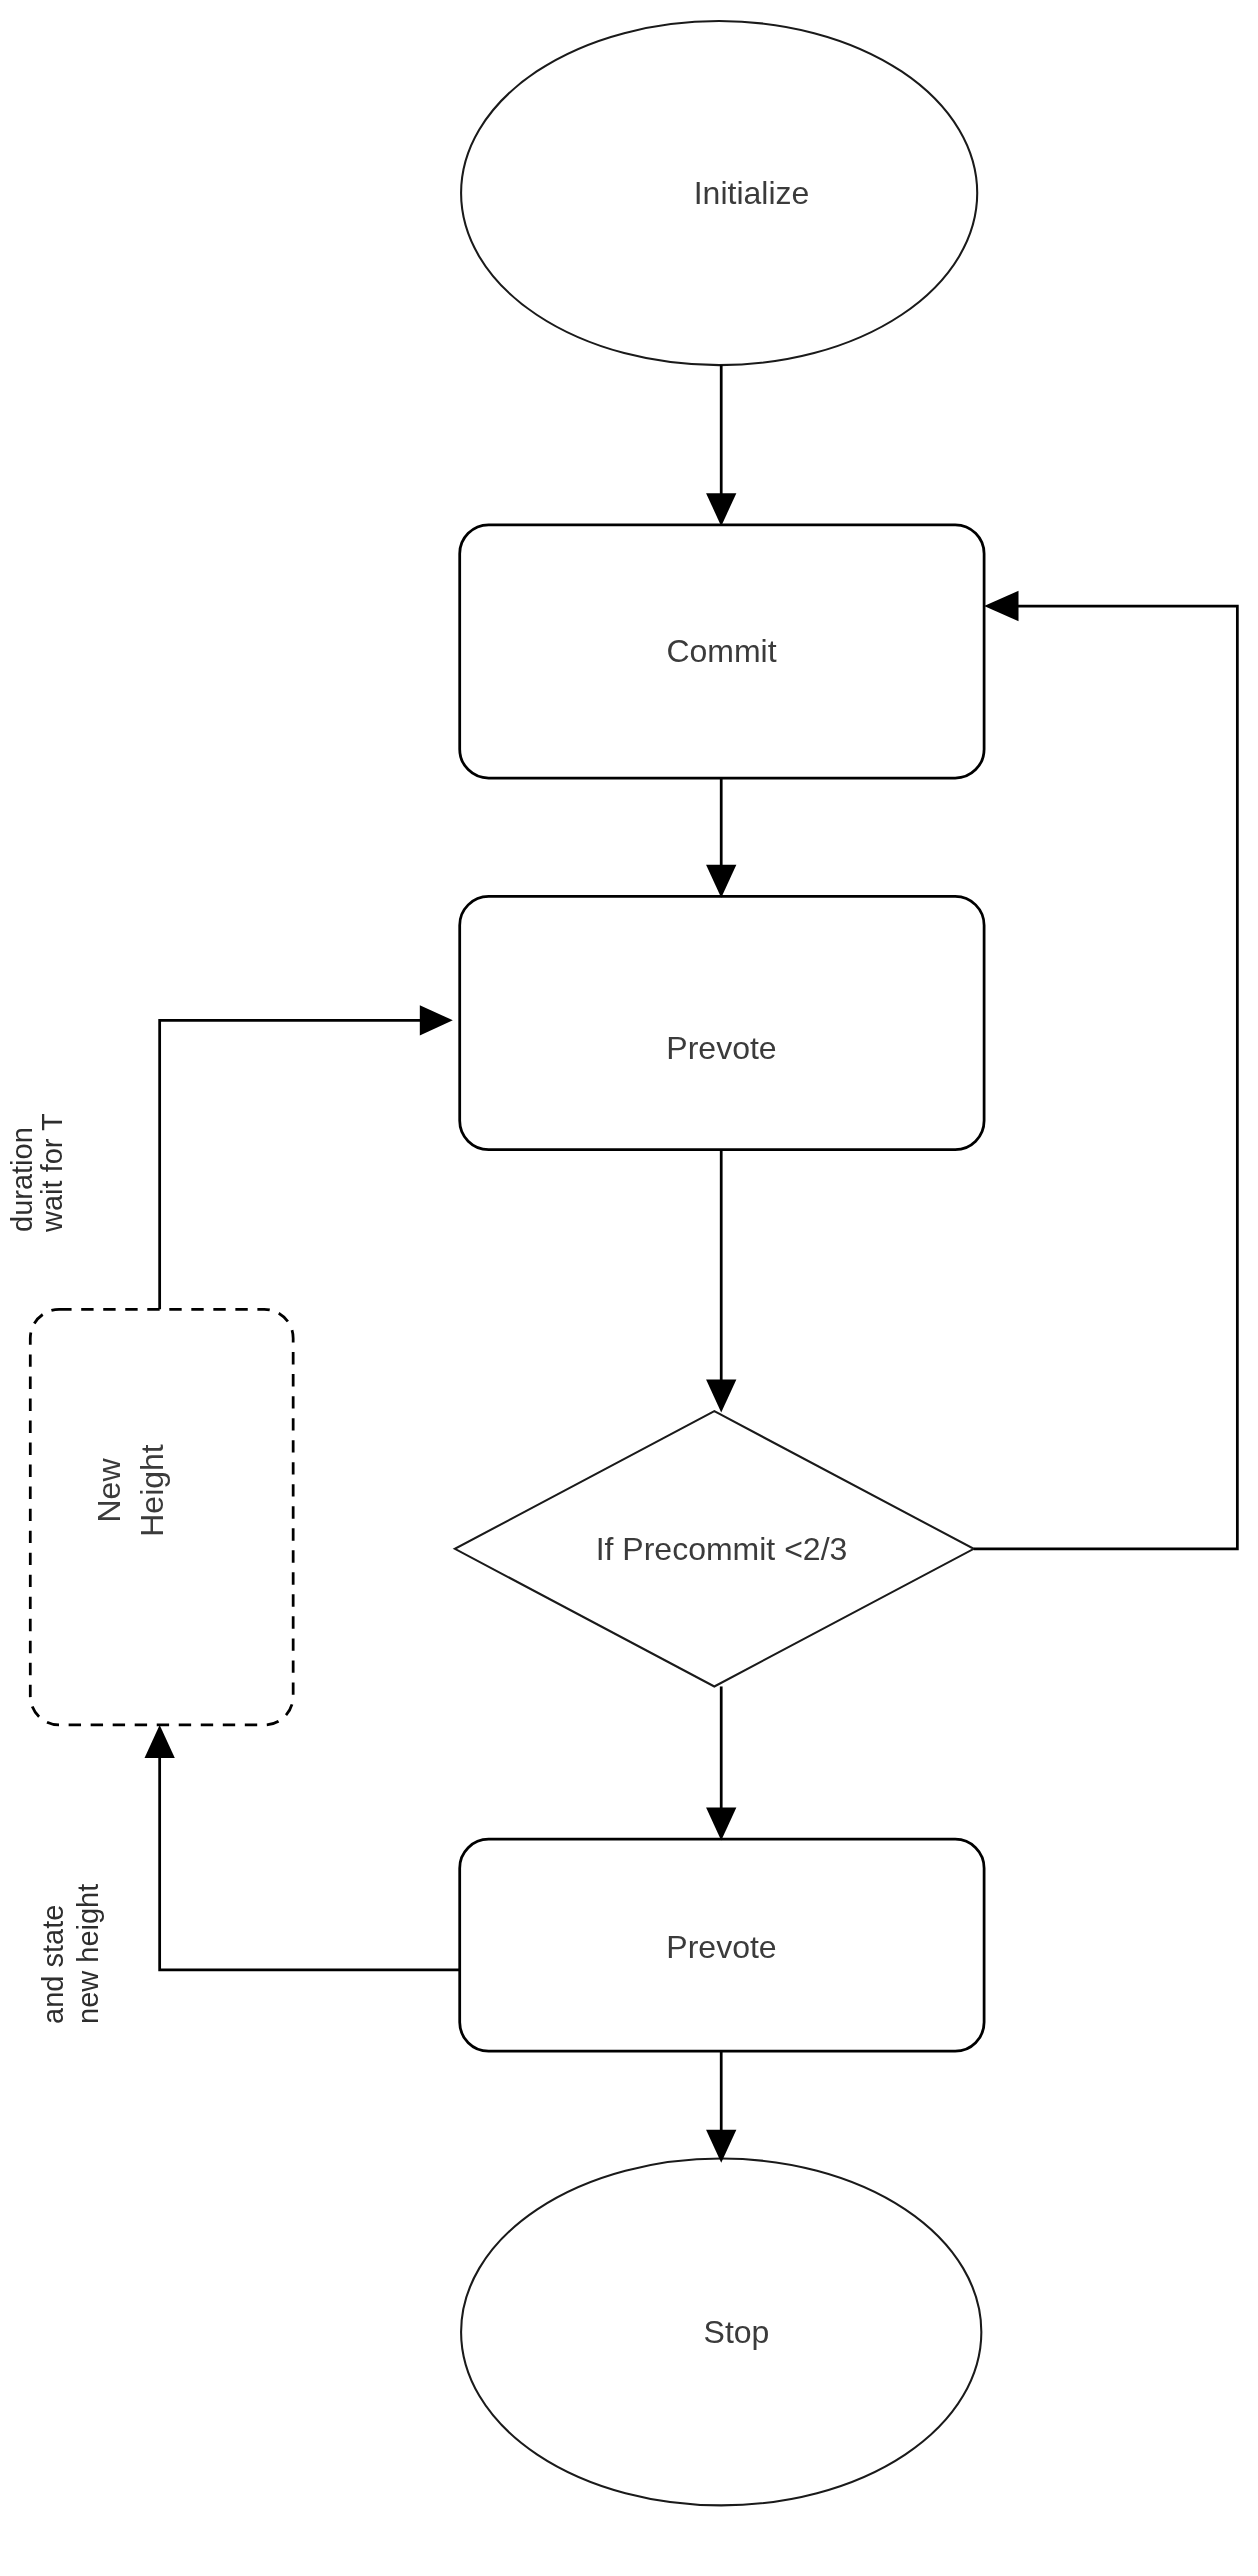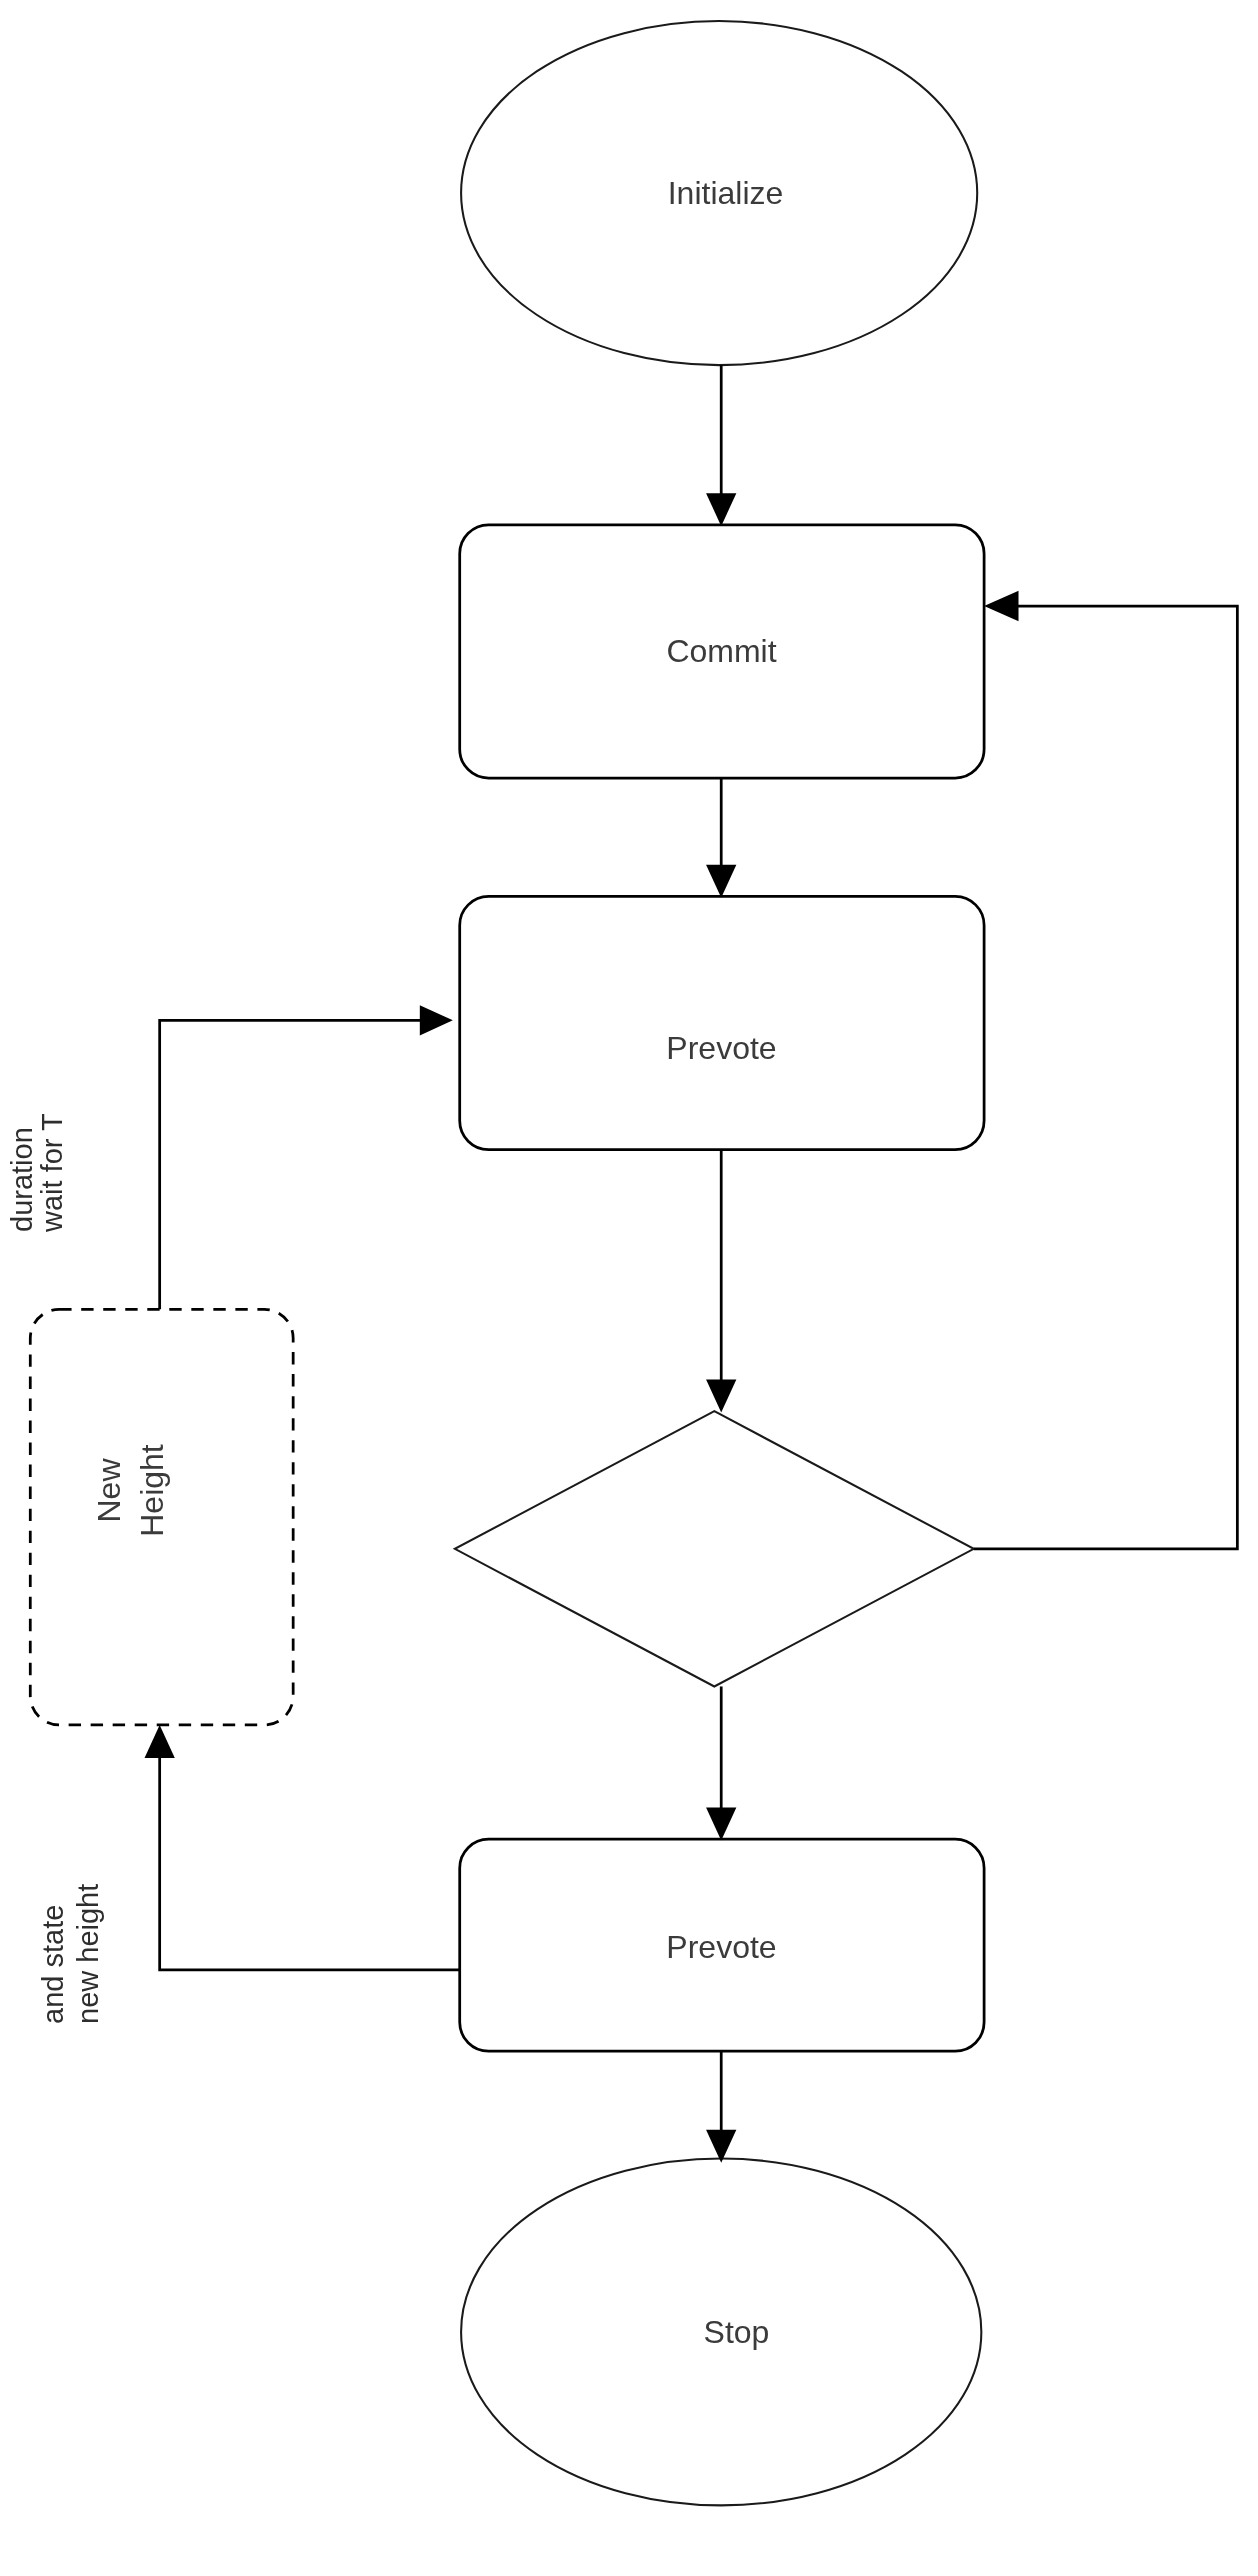--- a/index.html
+++ b/index.html
@@ -111,26 +111,27 @@
     <polygon class="arrow-head" points="232,2506 210,2554 254,2554"></polygon>
 
     <path class="edge-line" d="M 232 1902 L 232 1482 L 632 1482"></path>
     <polygon class="arrow-head" points="658,1482 610,1460 610,1504"></polygon>
 
     <line class="edge-line" x1="1048" y1="2980" x2="1048" y2="3118"></line>
     <polygon class="arrow-head" points="1048,3142 1026,3094 1070,3094"></polygon>
 
   </svg>
 
-  <div class="node-label" style="left: 588px; top: 175px; width: 275px;">Initialize</div>
+  <div class="node-label" style="left: 614px; top: 175px; width: 275px;">Initialize</div>
 
   <div class="node-label" style="left: 584px; top: 633px; width: 275px;">Commit</div>
 
   <div class="node-label" style="left: 584px; top: 1030px; width: 275px;">Prevote</div>
 
+  <div class="node-label" style="left: 508px; top: 1531px; width: 427px;">If Precommit &lt;2/3</div>
 
   <div class="node-label" style="left: 584px; top: 1929px; width: 275px;">Prevote</div>
 
   <div class="node-label" style="left: 599px; top: 2314px; width: 275px;">Stop</div>
 
   <div class="node-label rot90" style="left: 91px; top: 1604px; width: 227px; transform: rotate(-90deg); transform-origin: 0 0;">New</div>
   <div class="node-label rot90" style="left: 134px; top: 1604px; width: 227px; transform: rotate(-90deg); transform-origin: 0 0;">Height</div>
 
   <div class="edge-label" style="left: 36px; top: 1232px; width: 227px; transform: rotate(-90deg); transform-origin: 0 0;">wait for T</div>
   <div class="edge-label" style="left: 5.5px; top: 1232px; width: 227px; transform: rotate(-90deg); transform-origin: 0 0;">duration</div>

